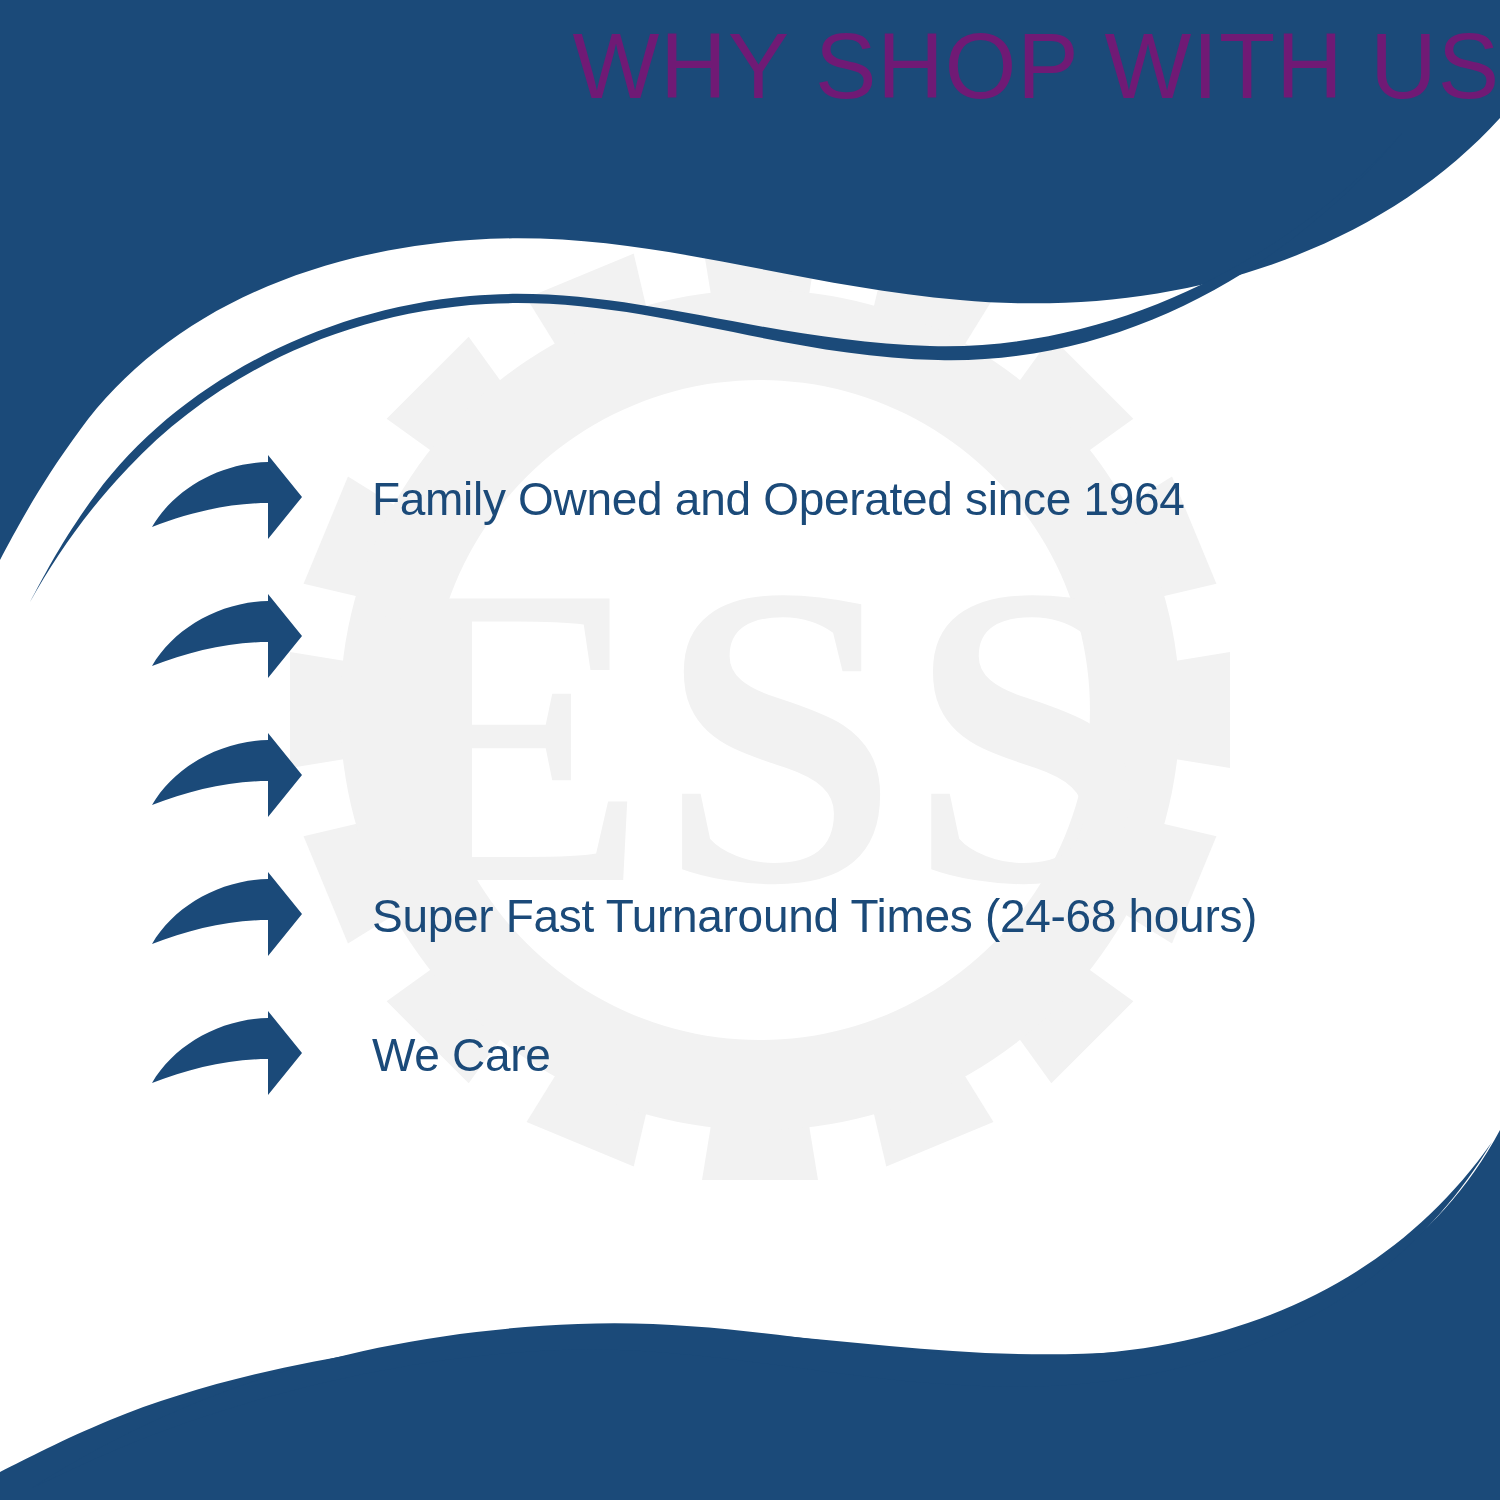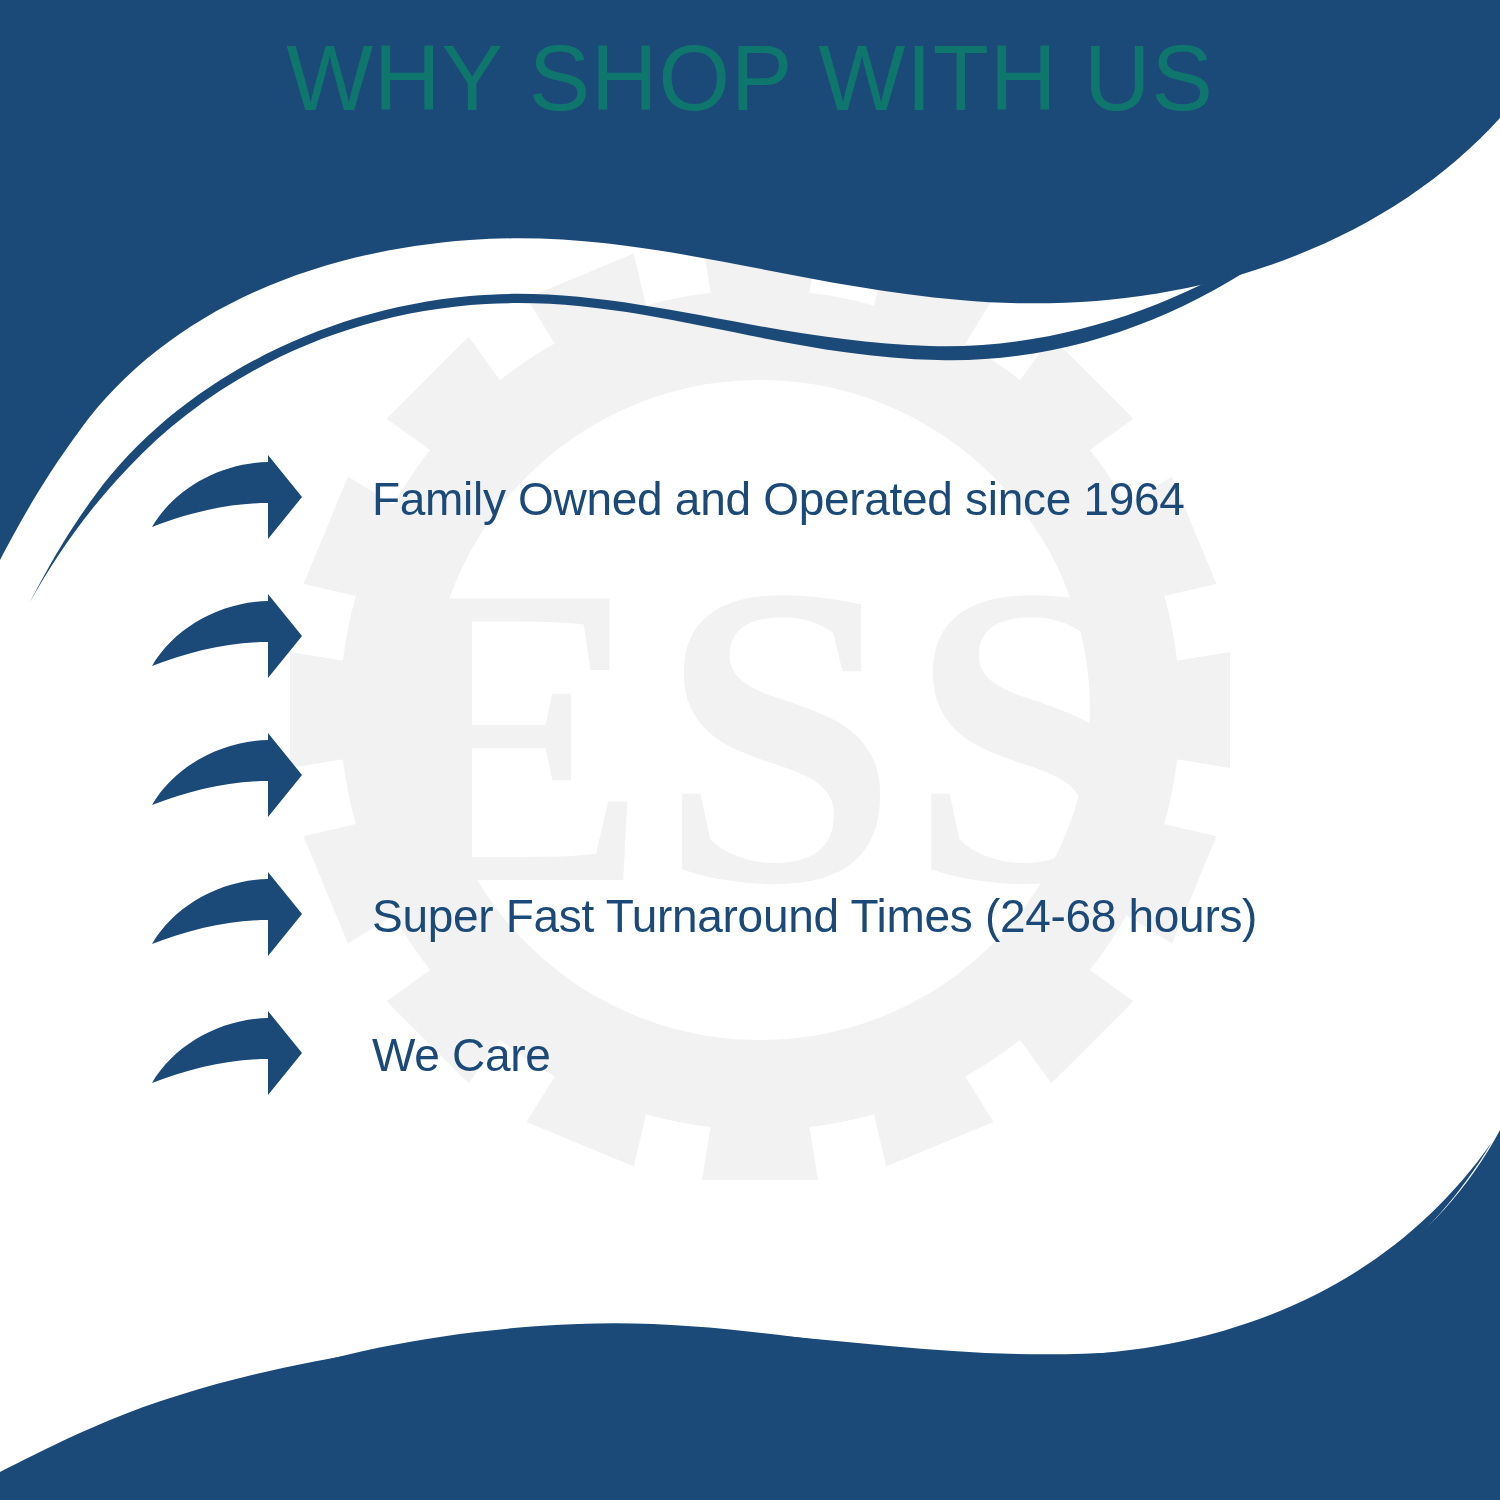--- a/index.html
+++ b/index.html
@@ -26,29 +26,28 @@
   #watermark-layer { z-index:1; }
   #wave-top-layer  { z-index:2; }
   #wave-bottom-layer { z-index:2; }
 
   
   #page-title {
     position:absolute;
     z-index:5;
     top:18px; left:0;
     width:1500px;
-    text-align:center;
-    color:#0f766e;
+    text-align:right;
+    color:#701a75;
     font-family:"Liberation Sans", sans-serif;
     font-weight:400;
     font-size:92px;
     letter-spacing:1px;
     line-height:1.05;
     white-space:nowrap;
-    margin-top:12px;
   }
 
   
   #benefits-list {
     position:absolute;
     z-index:6;
     left:150px;
     top:430px;
     width:1300px;
     list-style:none;

